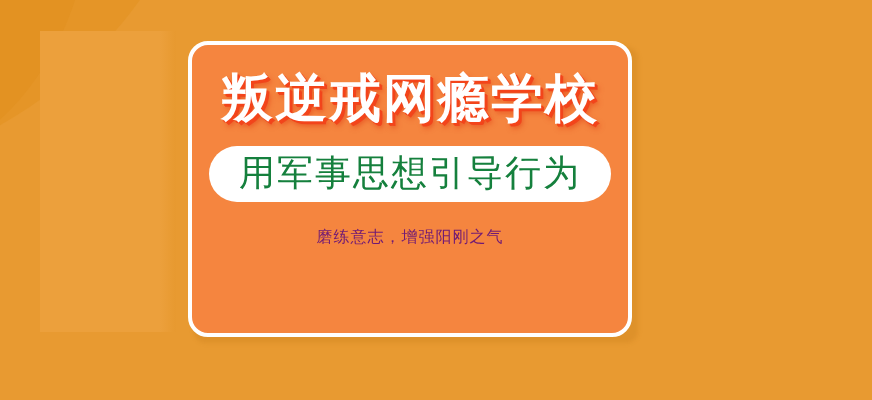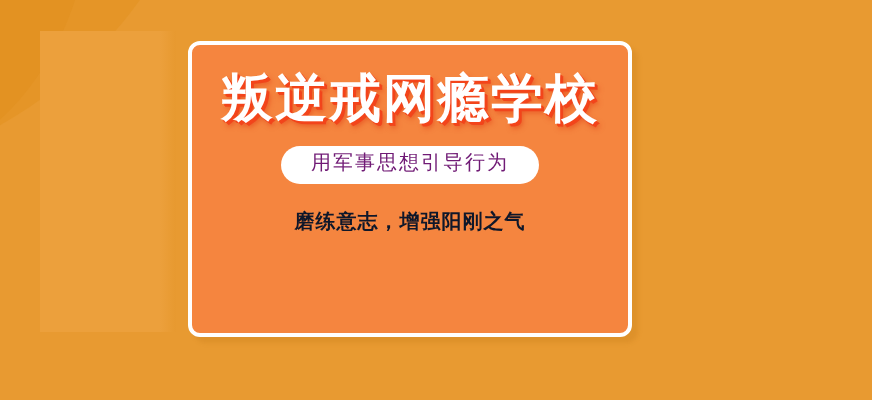--- a/index.html
+++ b/index.html
@@ -82,21 +82,21 @@
   }
 
   .card {
     position: absolute;
     left: 188px;
     top: 41px;
     width: 444px;
     height: 296px;
     box-sizing: border-box;
     border: 4px solid #ffffff;
-    border-radius: 12px;
+    border-radius: 20px;
     background: #f5853f;
     display: flex;
     flex-direction: column;
     align-items: center;
   }
 
   
 
   .headline {
     margin-top: 26px;
@@ -116,43 +116,42 @@
 
   .pill {
     margin-top: 20px;
     background: #ffffff;
     border-radius: 28px;
     padding: 7px 30px 9px 30px;
     display: inline-block;
   }
 
   .pill-text {
-    font-size: 20px;
+    font-size: 36px;
     line-height: 1.1;
     font-weight: 400;
     letter-spacing: 2px;
-    color: #701a75;
+    color: #15803d;
     white-space: nowrap;
-    font-family: Liberation Mono, monospace;
   }
 
   
 
   .desc {
     margin-top: 24px;
     text-align: left;
     align-self: center;
   }
 
   .desc-line {
-    font-size: 20px;
+    font-size: 16px;
     line-height: 1.38;
-    font-weight: 700;
+    font-weight: 400;
     letter-spacing: 1px;
-    color: #0f172a;
+    color: #701a75;
     white-space: nowrap;
   }
 </style>
 </head>
 <body>
 
 <div class="banner">
 
   <div class="bg-base"></div>
   <div class="bg-arc"></div>

